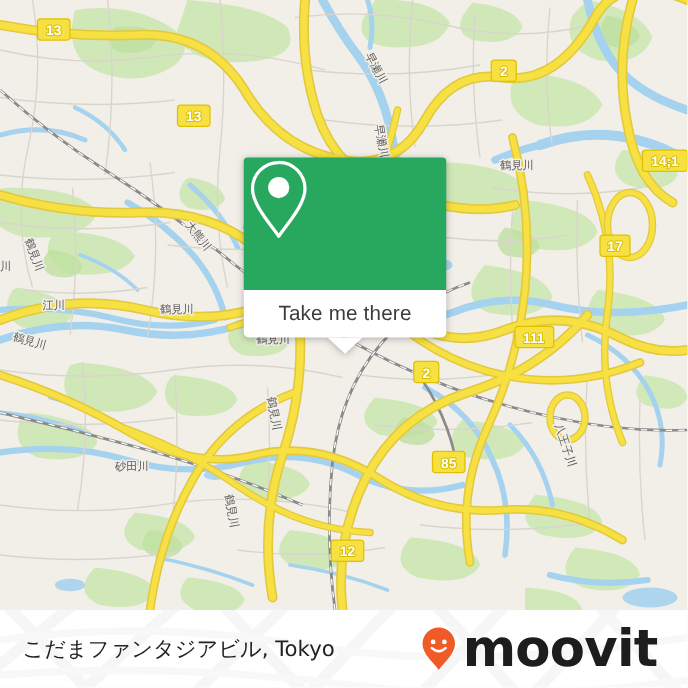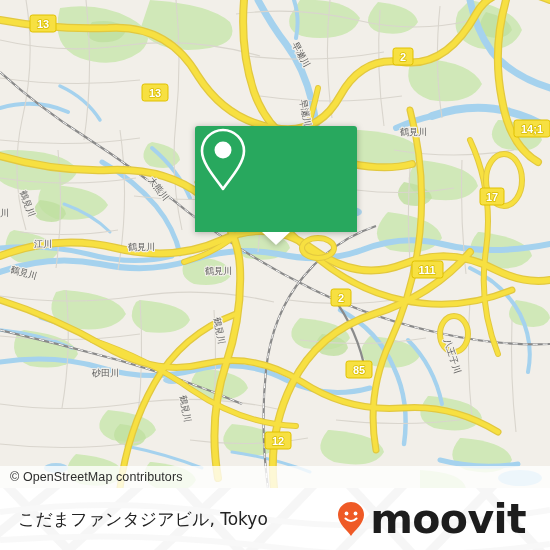--- a/index.html
+++ b/index.html
@@ -424,30 +424,30 @@
               <text class="shield-txt" x="359" y="374">85</text>
             </g>
           <g>
               <rect class="shield-box" x="265" y="432" width="26" height="17" rx="2.5"></rect>
               <text class="shield-txt" x="278" y="445">12</text>
             </g>
         </g>
       </g>
     </svg>
 
-    <div id="attribution">
-      <span class="attr-text">© OpenStreetMap contributors</span>
-    </div>
 
     <div id="callout">
       <div id="callout-green">
         <svg width="56" height="68" viewBox="0 0 56 68">
           <path d="M28 4 C16.4 4 7 13.4 7 25 C7 38 22 54 28 63 C34 54 49 38 49 25 C49 13.4 39.6 4 28 4 Z" fill="none" stroke="#ffffff" stroke-width="2.6" stroke-linejoin="round"></path>
           <circle cx="28" cy="24" r="8.5" fill="#ffffff"></circle>
         </svg>
+      </div>
+      <div id="callout-button">
+        <span class="cta-label">Take me there</span>
       </div>
       <div id="callout-tail"></div>
     </div>
   </div>
 
   <div id="footer">
     <svg id="footer-watermark" viewBox="0 0 550 80">
       <g fill="none" stroke="#eeeeee" stroke-width="9">
         <path d="M-20,70 L90,-20"></path>
         <path d="M60,80 L170,-20"></path>

